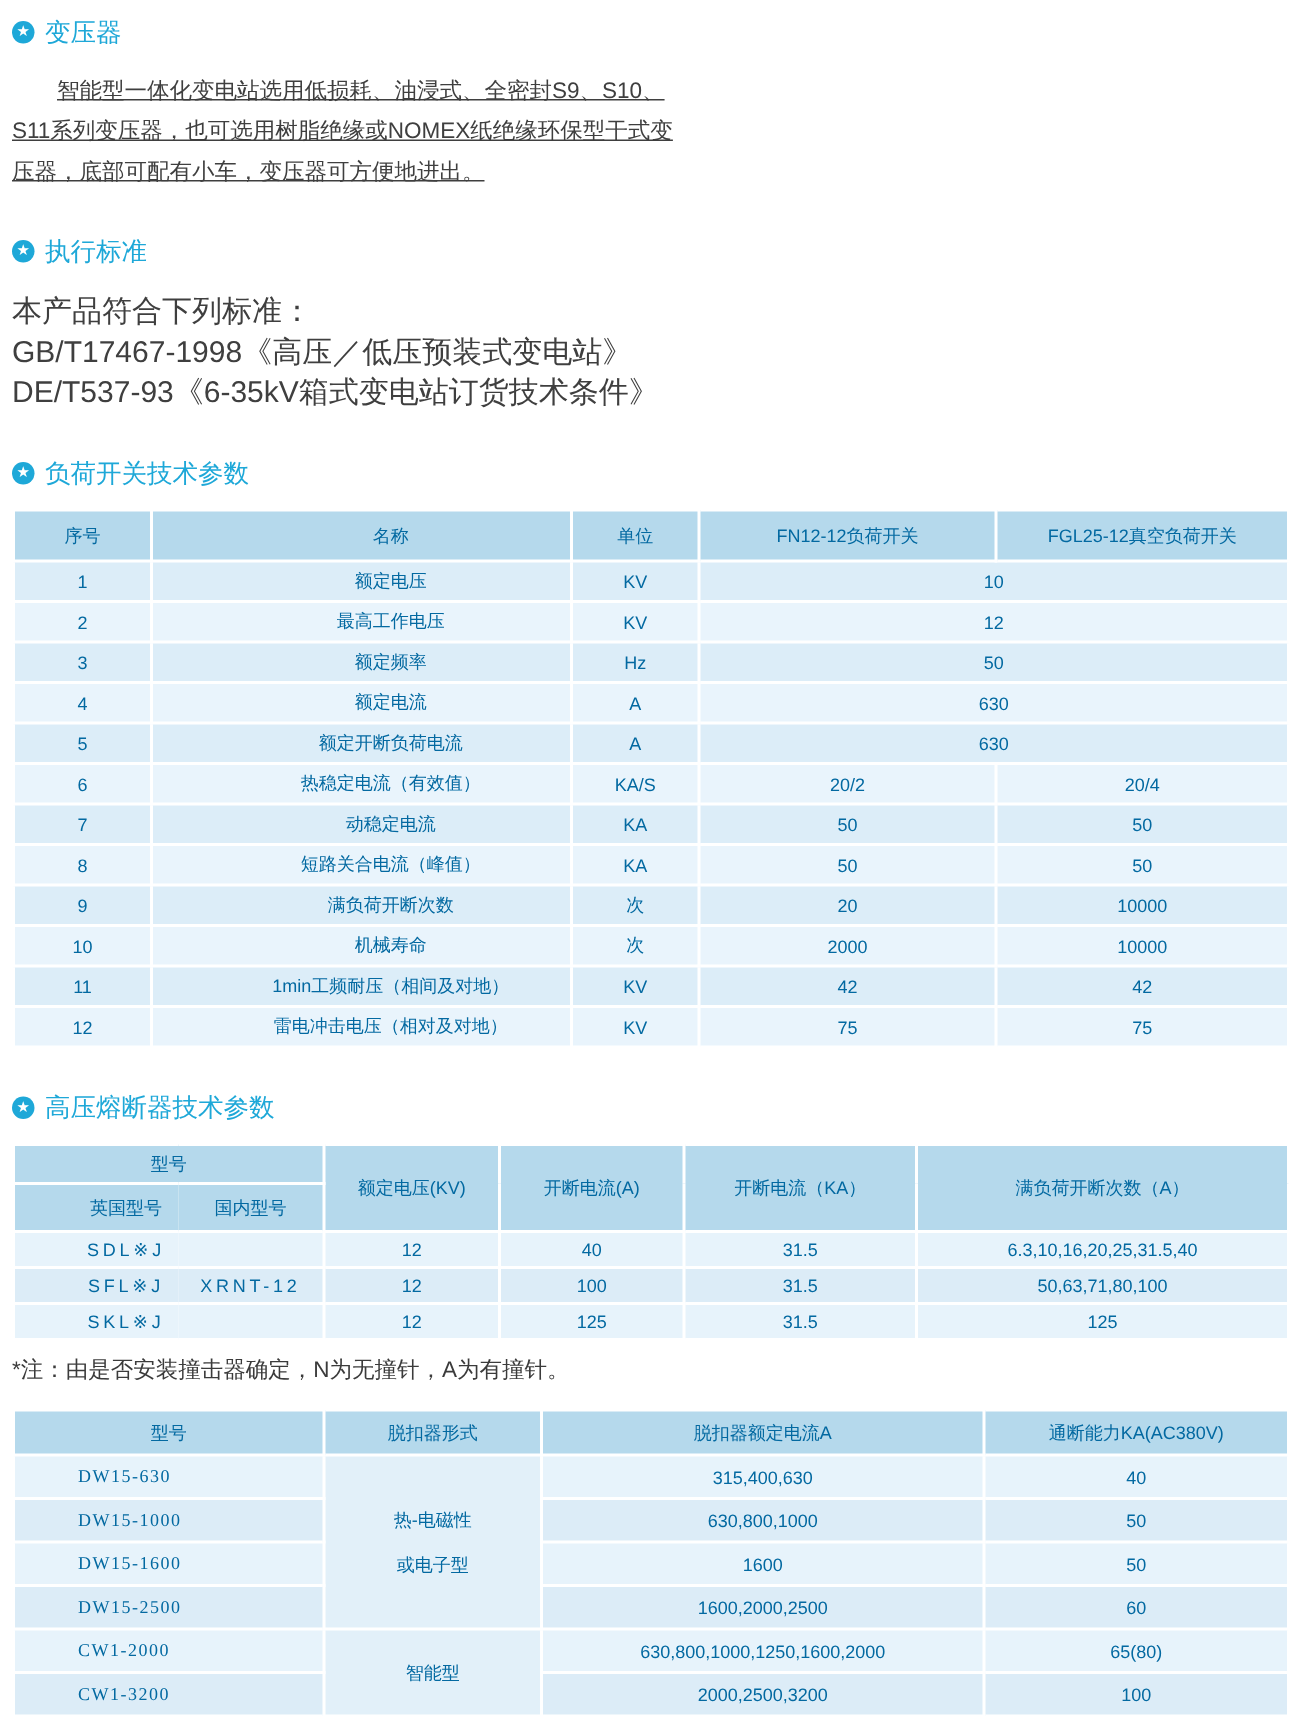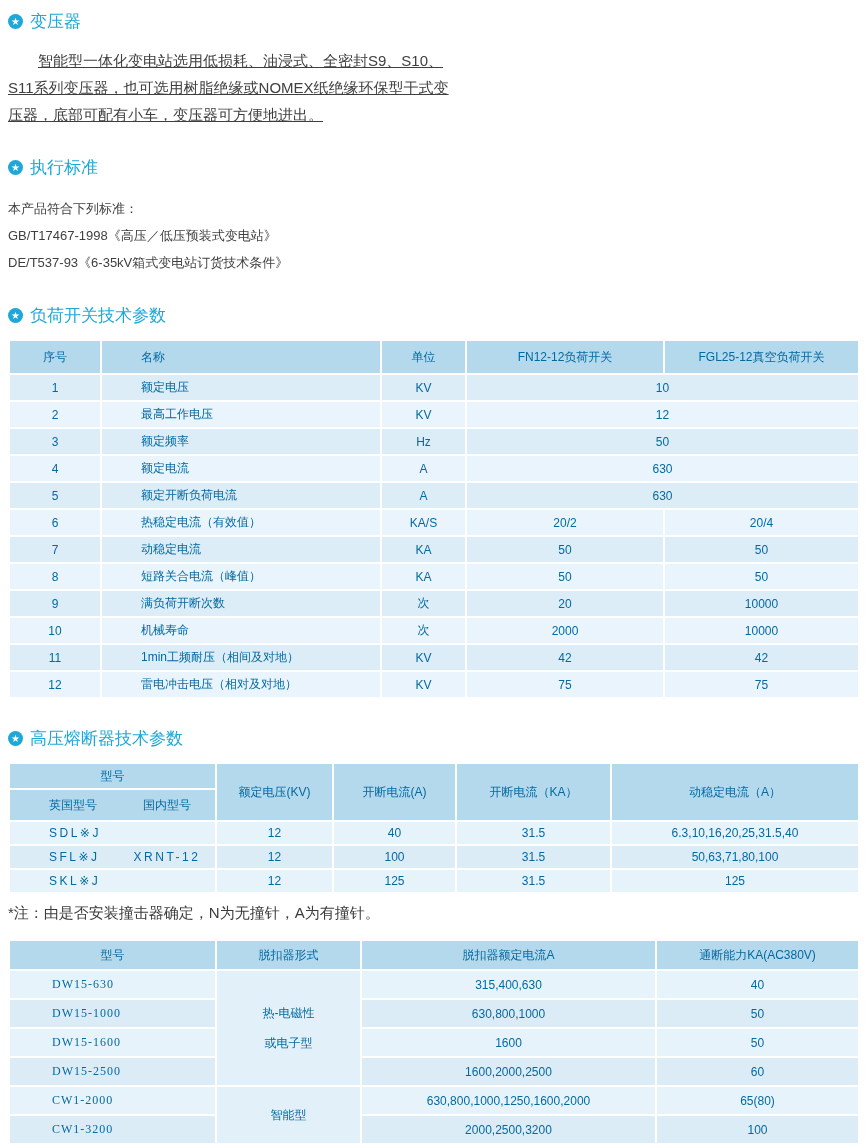--- a/index.html
+++ b/index.html
@@ -19,35 +19,35 @@
     display:flex; align-items:center; justify-content:center;
     font-size:10px; line-height:15px;
   }
 
   
   .para {
     width:452px; margin:14px 0 0 0;
     font-size:15px; line-height:27px; text-indent:2em; color:#3f3f3f;text-decoration:underline;
   }
 
-  .standards { margin-top:16px; font-size:13px; line-height:27px; color:#3f3f3f; }
+  .standards { margin-top:16px; font-size:20px; line-height:27px; color:#3f3f3f; }
   .standards div { white-space:nowrap; }
 
   
   table { border-collapse:collapse; width:852px; table-layout:fixed; font-size:12px; color:#0369a1; }
   th, td { border:2px solid #ffffff; text-align:center; font-weight:400; padding:0; }
   th { background:#b5d9ec; }
 
   
   .t1 { margin-top:12px; }
   .t1 th { height:32px; }
   .t1 td { height:25px; }
   .t1 tbody tr:nth-child(odd) td  { background:#dcedf8; }
   .t1 tbody tr:nth-child(even) td { background:#e9f4fc; }
-  .left-cell { text-align:left; padding-left:39px; }
+  .left-cell { text-align:center; padding-left:39px; }
 
   
   .t2 { margin-top:12px; }
   .t2 .h-top { height:24px; }
   .t2 .h-sub th { height:30px; }
   .t2 td { height:22px; }
   .t2 tbody tr:nth-child(odd) td  { background:#e7f3fb; }
   .t2 tbody tr:nth-child(even) td { background:#dcecf7; }
   .no-r { border-right:none; }
   .no-l { border-left:none; }
@@ -204,21 +204,21 @@
         <col style="width:123px">
         <col style="width:155px">
         <col>
       </colgroup>
     <thead>
       <tr>
         <th colspan="2" class="h-top">型号</th>
         <th rowspan="2">额定电压(KV)</th>
         <th rowspan="2">开断电流(A)</th>
         <th rowspan="2">开断电流（KA）</th>
-        <th rowspan="2">动稳定电流（A）</th>
+        <th rowspan="2">满负荷开断次数（A）</th>
       </tr>
       <tr class="h-sub">
         <th class="left-cell no-r">英国型号</th>
         <th class="no-l">国内型号</th>
       </tr>
     </thead>
     <tbody>
       <tr>
         <td class="left-cell no-r model-cell">SDL※J</td>
         <td class="no-l model-cell"></td>

